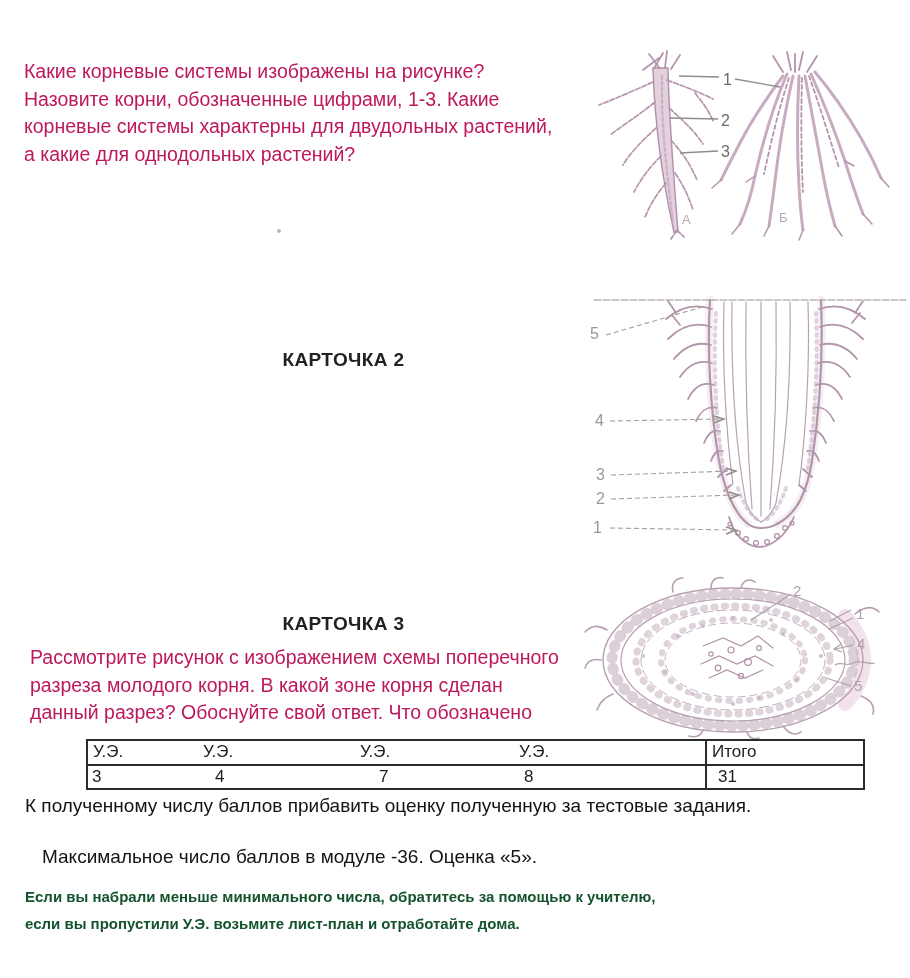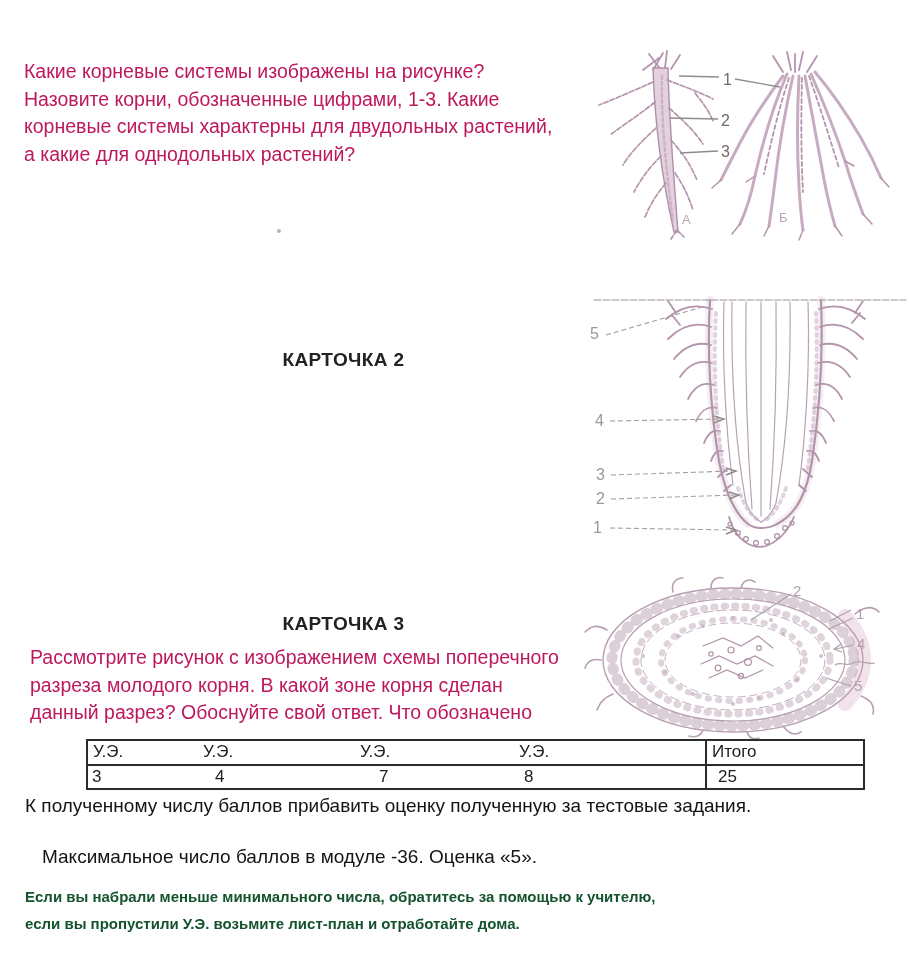--- a/index.html
+++ b/index.html
@@ -289,21 +289,21 @@
       <span class="t-cell" style="left:115px;">У.Э.</span>
       <span class="t-cell" style="left:272px;">У.Э.</span>
       <span class="t-cell" style="left:431px;">У.Э.</span>
       <span class="t-cell" style="left:624px;">Итого</span>
     </div>
     <div class="t-row vals">
       <span class="t-cell" style="left:4px;">3</span>
       <span class="t-cell" style="left:127px;">4</span>
       <span class="t-cell" style="left:291px;">7</span>
       <span class="t-cell" style="left:436px;">8</span>
-      <span class="t-cell" style="left:630px;">25</span>
+      <span class="t-cell" style="left:630px;">31</span>
     </div>
   </div>
 
   <div class="note" style="left:25px;top:795px;">К полученному числу баллов прибавить оценку полученную за тестовые задания.</div>
   <div class="note" style="left:42px;top:846px;">Максимальное число баллов в модуле -36. Оценка «5».</div>
 
   <div class="footer" style="left:25px;top:884px;width:860px;">Если вы набрали меньше минимального числа, обратитесь за помощью к учителю,
 если вы пропустили У.Э. возьмите лист-план и отработайте дома.</div>
 
   <div class="speck" style="left:277px;top:229px;width:4px;height:4px;"></div>

